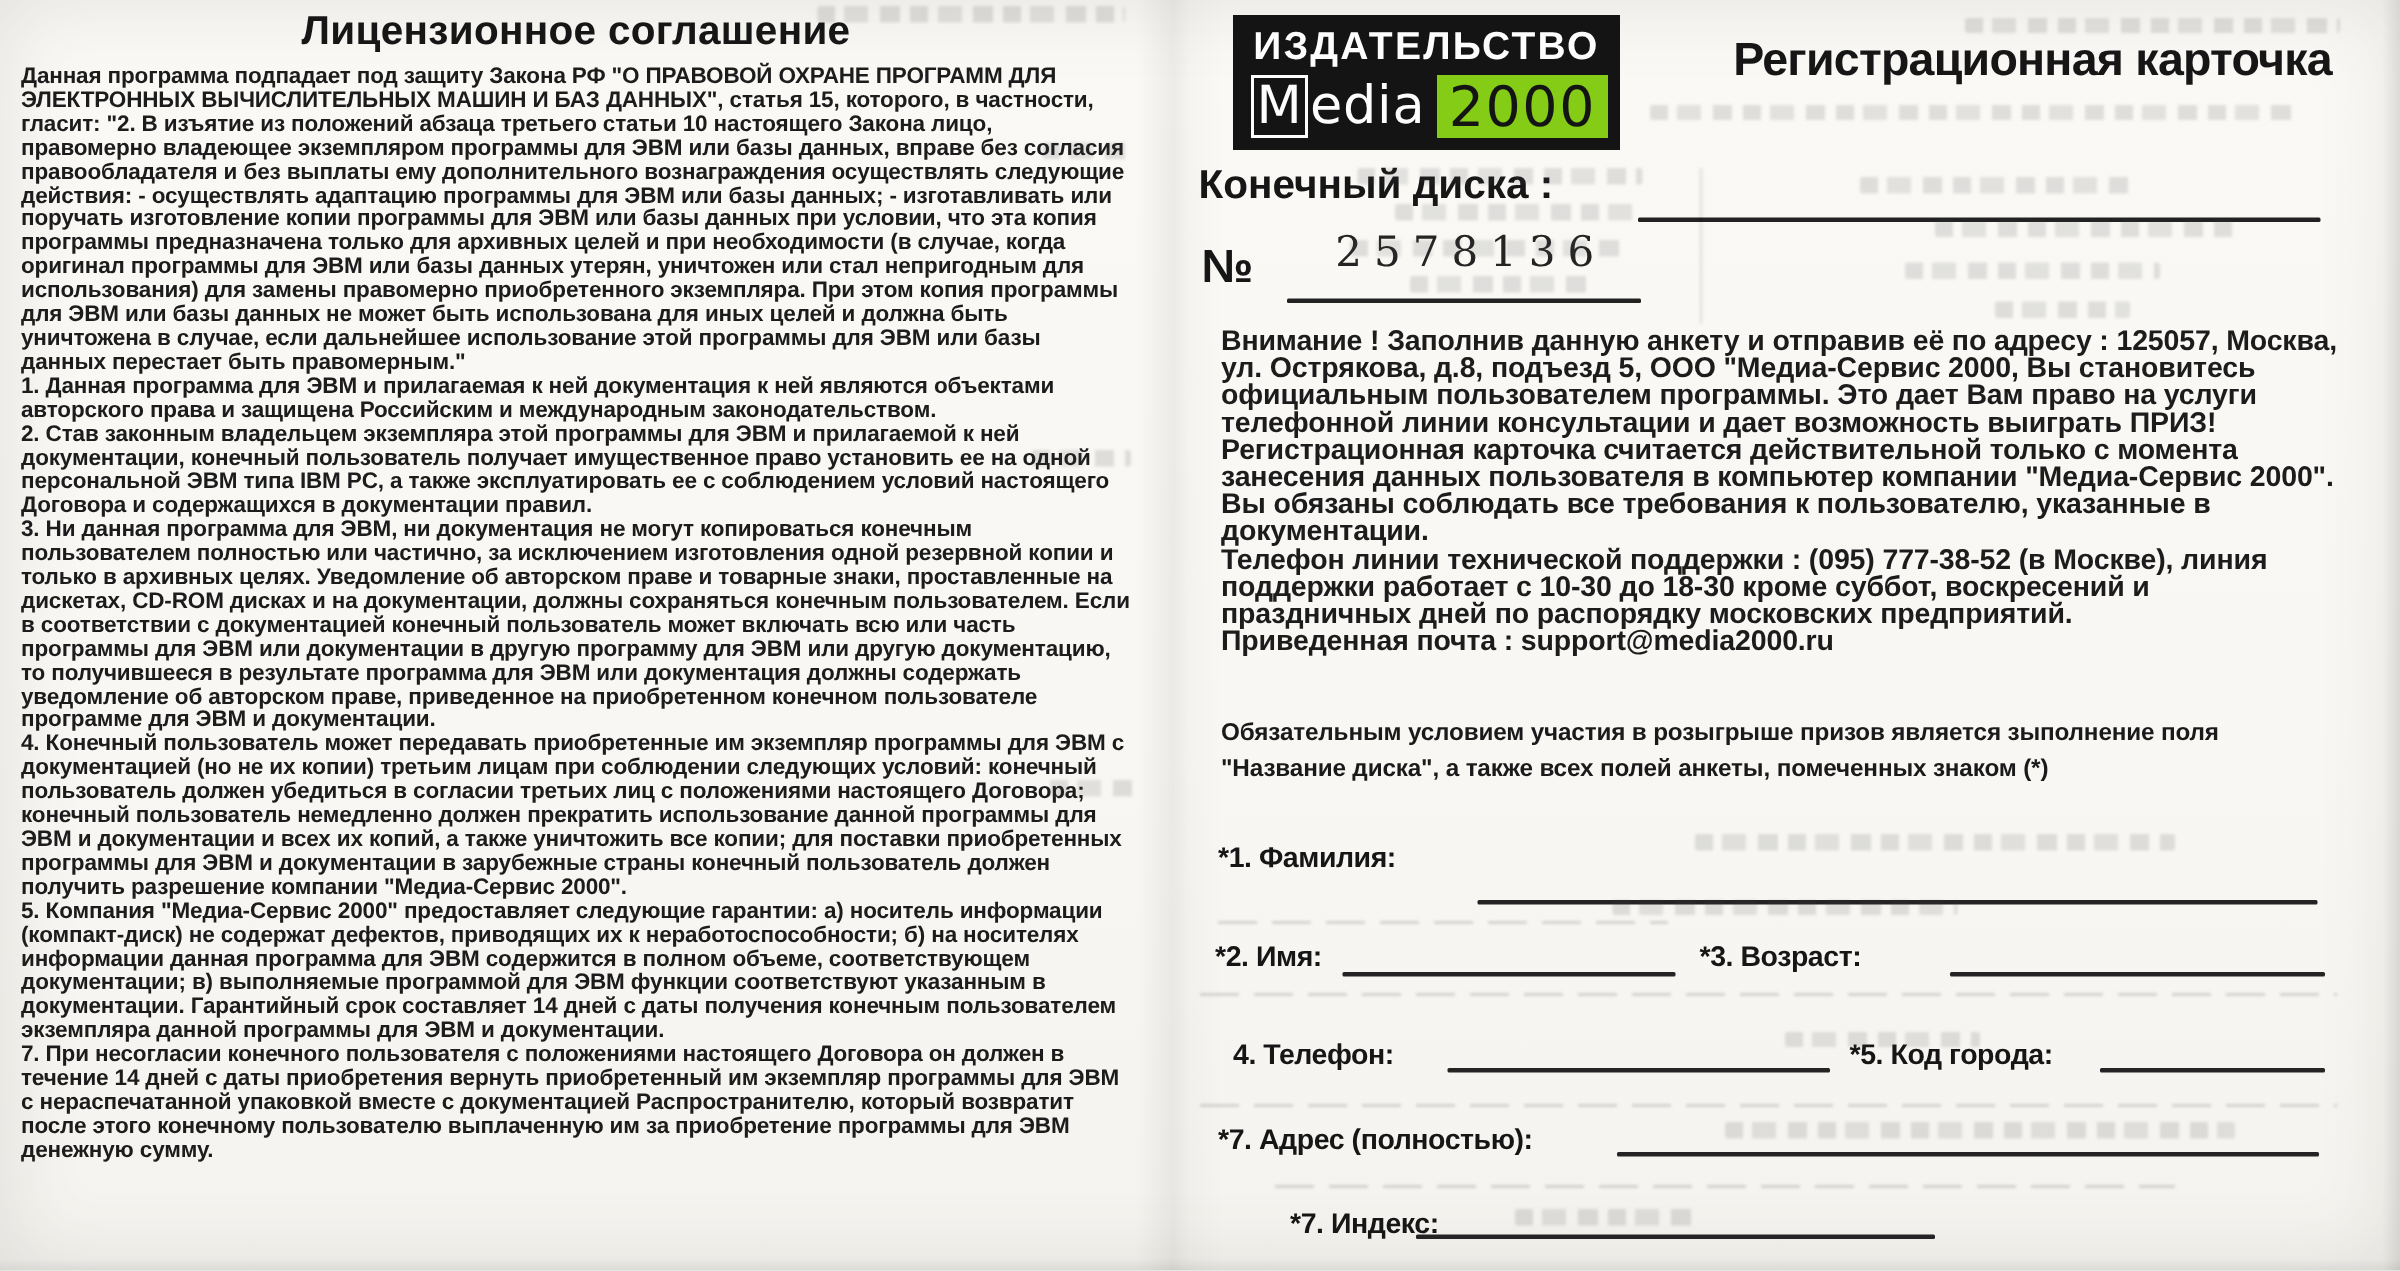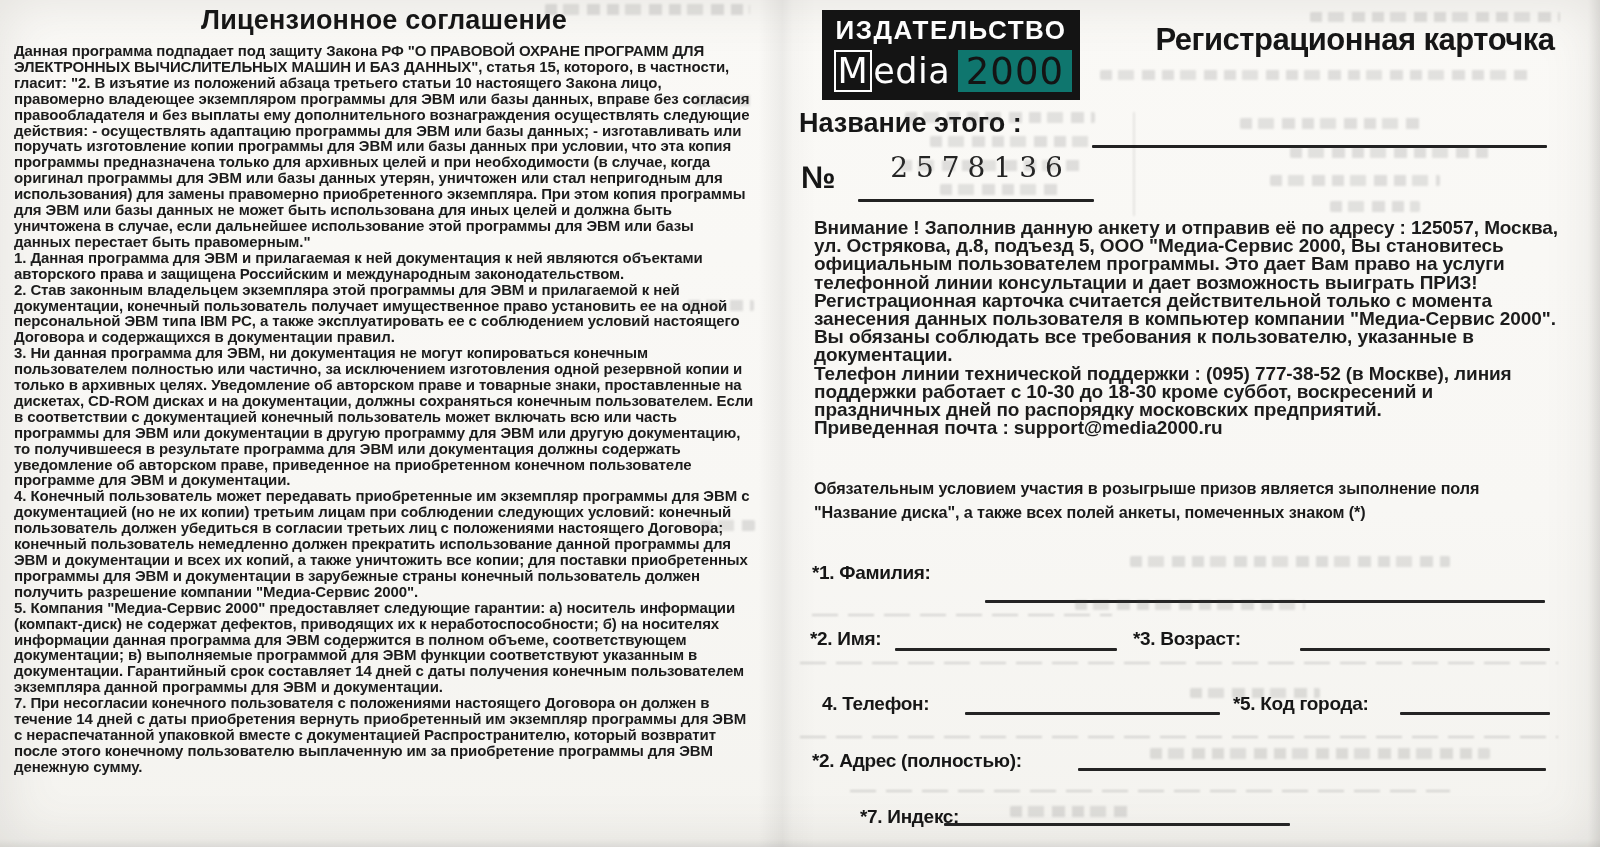--- a/index.html
+++ b/index.html
@@ -50,21 +50,21 @@
   .logo-media{
     flex:1.12;display:flex;align-items:center;justify-content:center;
     color:#fdfdfd;font-family:"DejaVu Sans", sans-serif;font-weight:400;
     font-size:35px;letter-spacing:.5px;white-space:nowrap;
   }
   .logo-media .m-boxed{
     border:2px solid #fdfdfd;padding:0 2px;margin-right:1px;line-height:38px;display:inline-block;
   }
   .logo-year{
     flex:1;display:flex;align-items:center;justify-content:center;
-    background:#0f766e;color:#141414;border:2px solid #141414;
+    background:#84cc16;color:#141414;border:2px solid #141414;
     font-family:"DejaVu Sans", sans-serif;font-weight:400;font-size:37px;letter-spacing:1px;
   }
   .card-title{
     position:absolute;left:1143px;top:22px;width:424px;margin:0;
     font-size:31px;font-weight:700;letter-spacing:-.5px;text-align:center;
     color:#161616;white-space:nowrap;
   }
   .disk-label{
     position:absolute;left:799px;top:108px;
     font-size:27px;font-weight:700;letter-spacing:0;color:#161616;white-space:nowrap;
@@ -150,21 +150,21 @@
         <span class="logo-media">
             <span class="m-boxed">M</span>
             <span>edia</span>
           </span>
         <span class="logo-year">2000</span>
       </div>
     </div>
 
     <h2 class="card-title">Регистрационная карточка</h2>
 
-    <div class="disk-label">Название этого :</div>
+    <div class="disk-label">Конечный диска :</div>
     <div class="rule disk-line"></div>
 
     <div class="num-label">№</div>
     <div class="serial">2578136</div>
     <div class="rule num-line"></div>
 
     <div class="notice">
       <p>Внимание ! Заполнив данную анкету и отправив её по адресу : 125057, Москва, ул. Острякова, д.8, подъезд 5, ООО "Медиа-Сервис 2000, Вы становитесь официальным пользователем программы. Это дает Вам право на услуги телефонной линии консультации и дает возможность выиграть ПРИЗ! Регистрационная карточка считается действительной только с момента занесения данных пользователя в компьютер компании "Медиа-Сервис 2000". Вы обязаны соблюдать все требования к пользователю, указанные в документации.</p>
       <p>Телефон линии технической поддержки : (095) 777-38-52 (в Москве), линия поддержки работает с 10-30 до 18-30 кроме суббот, воскресений и праздничных дней по распорядку московских предприятий.</p>
       <p>Приведенная почта : support@media2000.ru</p>
@@ -180,21 +180,21 @@
 
     <div class="f-label" id="lbl-age">*3. Возраст:</div>
     <div class="f-line" id="line-age"></div>
 
     <div class="f-label" id="lbl-phone">4. Телефон:</div>
     <div class="f-line" id="line-phone"></div>
 
     <div class="f-label" id="lbl-citycode">*5. Код города:</div>
     <div class="f-line" id="line-citycode"></div>
 
-    <div class="f-label" id="lbl-address">*2. Адрес (полностью):</div>
+    <div class="f-label" id="lbl-address">*7. Адрес (полностью):</div>
     <div class="f-line" id="line-address"></div>
 
     <div class="f-label" id="lbl-index">*7. Индекс:</div>
     <div class="f-line" id="line-index"></div>
   </section>
 
   <div class="ghost ghost-text" style="left:545px;top:4px;width:205px;"></div>
   <div class="ghost ghost-text" style="left:1310px;top:12px;width:250px;height:10px;"></div>
   <div class="ghost ghost-text" style="left:1100px;top:70px;width:430px;height:10px;"></div>
   <div class="ghost ghost-text" style="left:905px;top:112px;width:190px;"></div>

